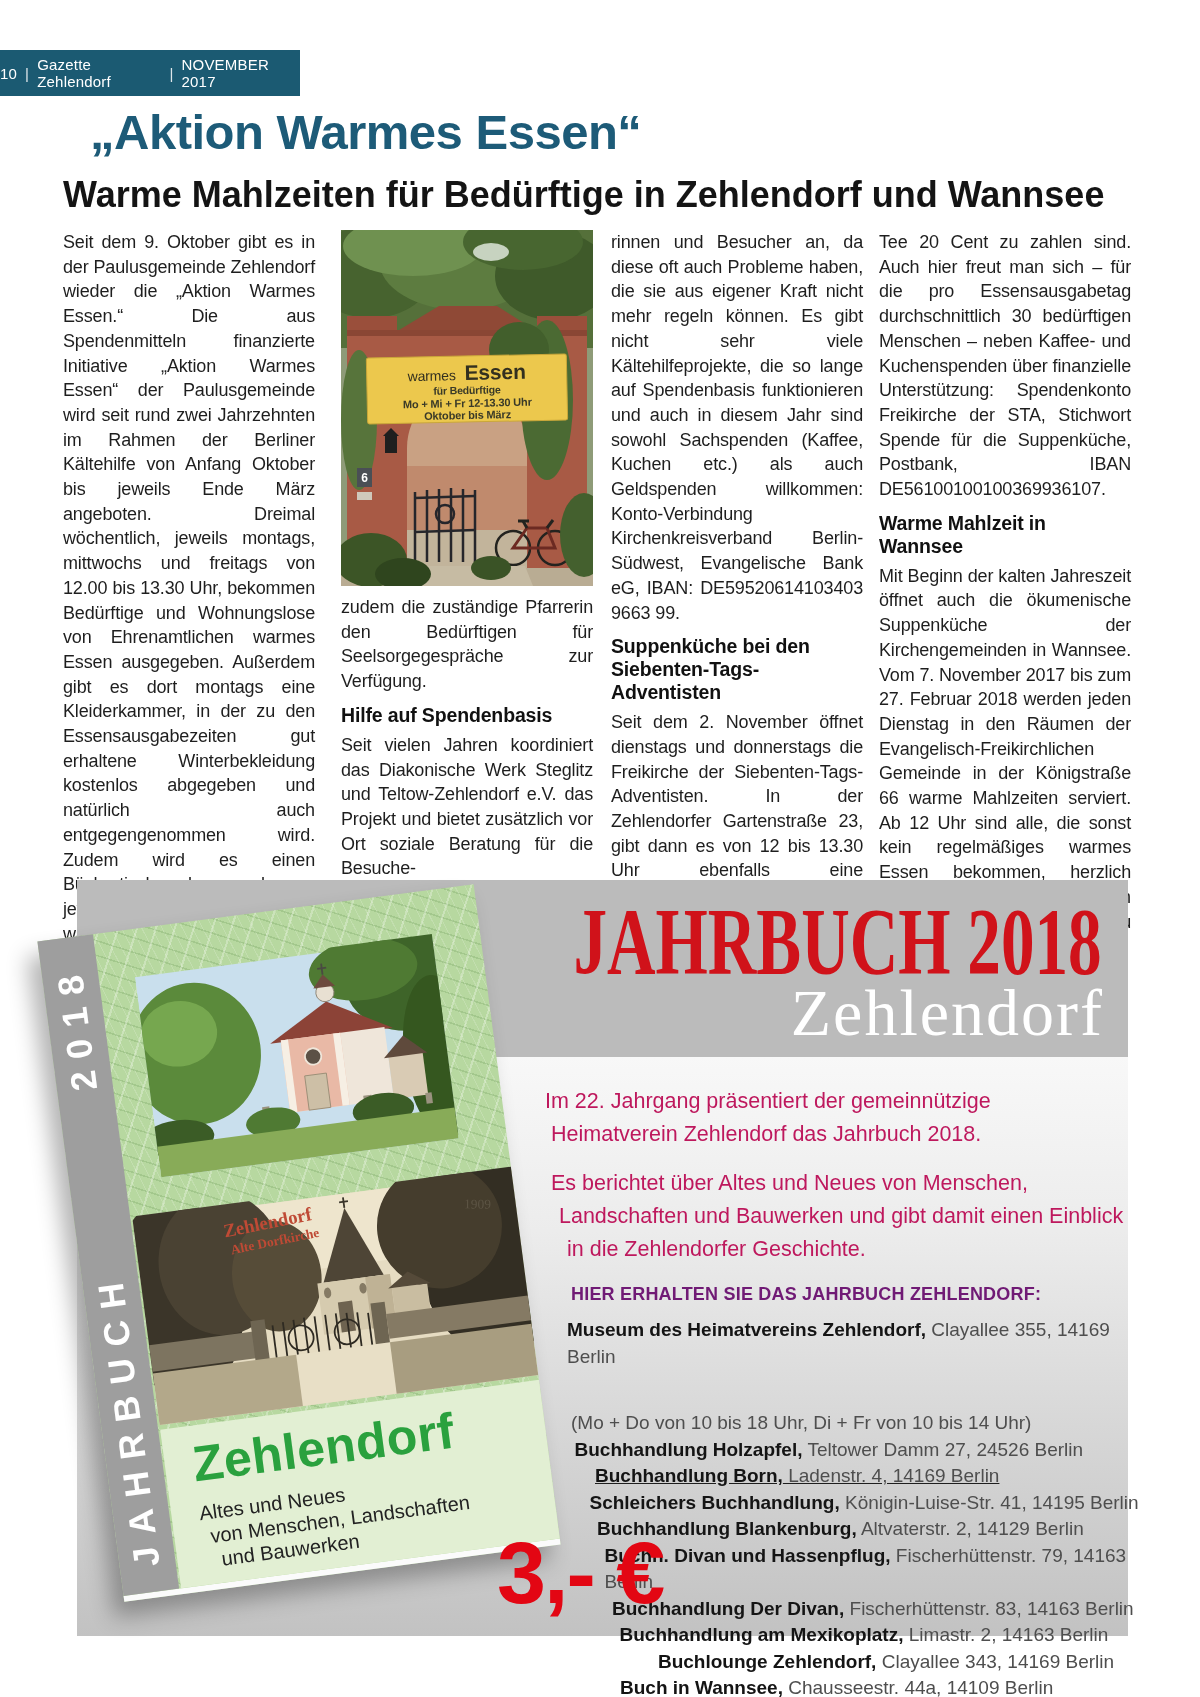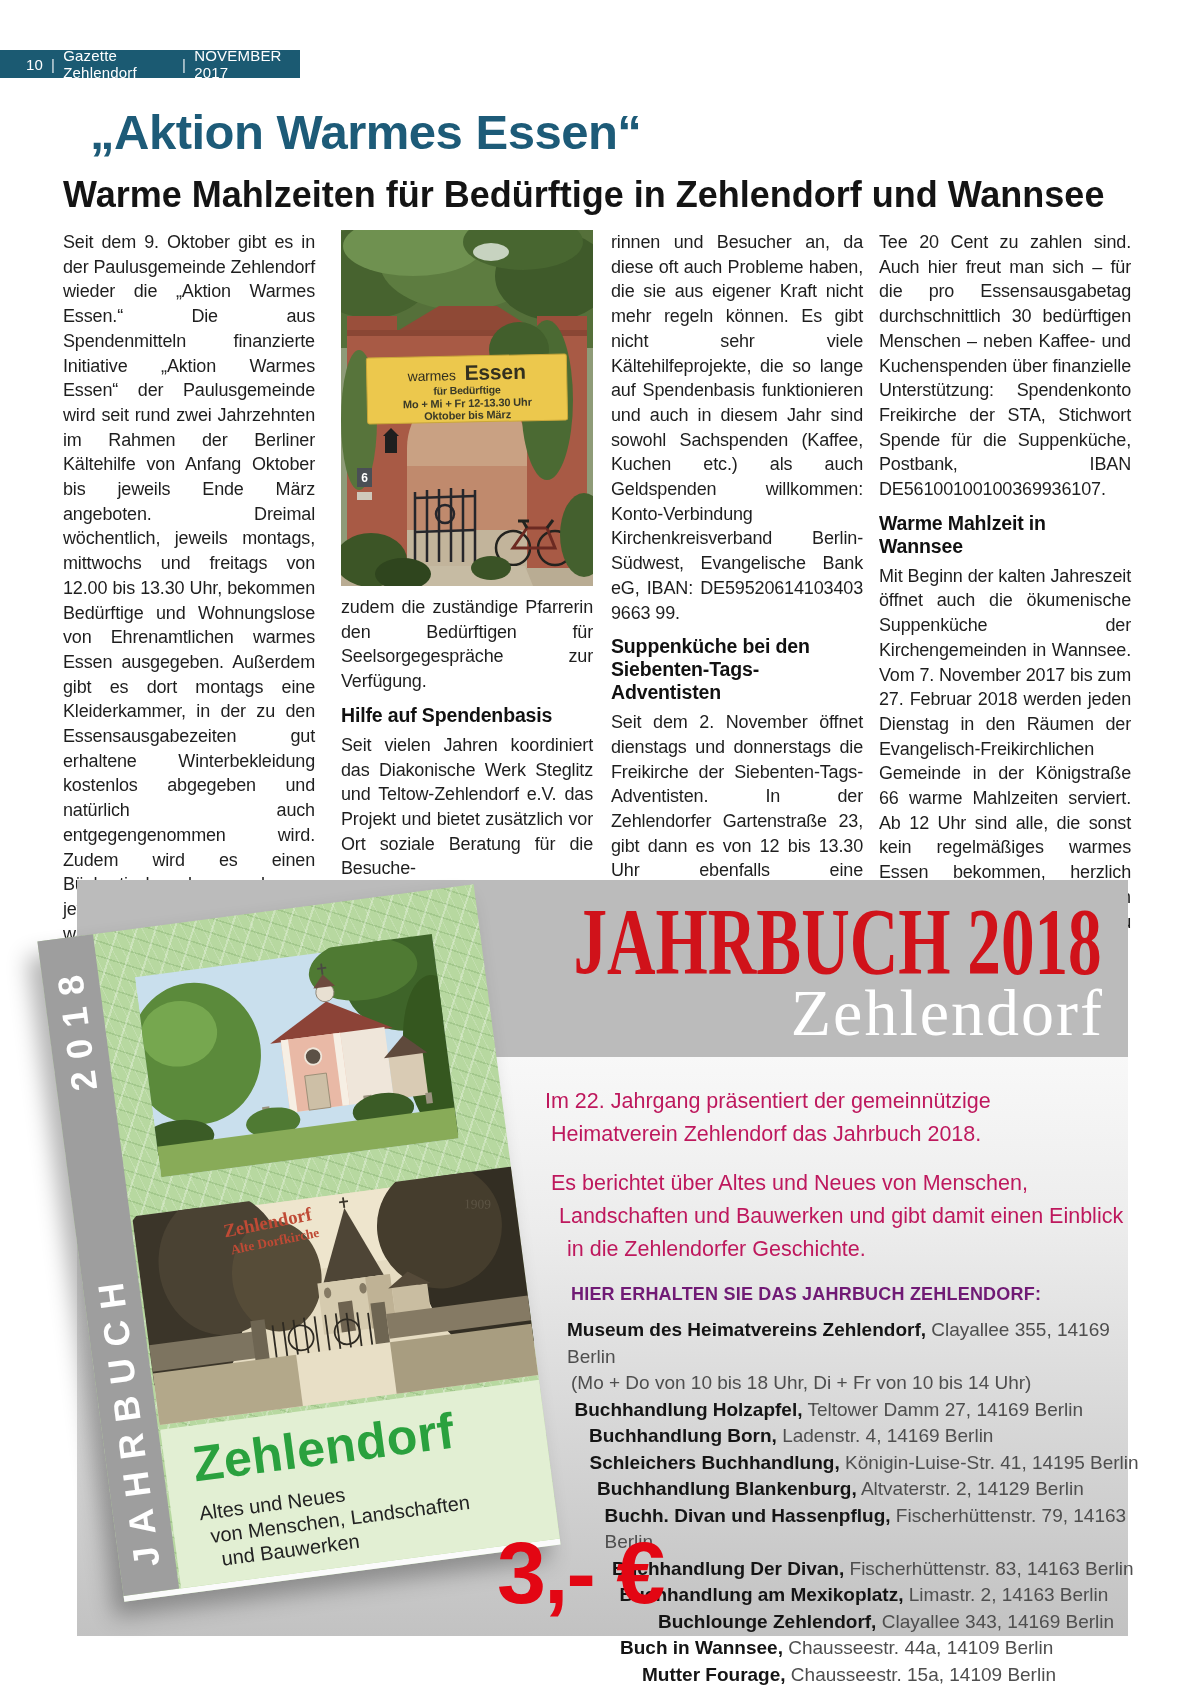--- a/index.html
+++ b/index.html
@@ -1,21 +1,21 @@
 <!DOCTYPE html>
 <html><head>
 <meta charset="utf-8">
 <style>
   html,body{margin:0;padding:0;background:#ffffff;}
   .page{position:relative;width:1200px;height:1697px;background:#fff;overflow:hidden;
         font-family:"Liberation Sans",sans-serif;color:#1e1e1e;}
 
   
-  .header-bar{position:absolute;left:0;top:50px;width:300px;height:28px;background:#1b5a72;
-              color:#fff;display:flex;align-items:center;padding-left:26px;box-sizing:border-box;
+  .header-bar{position:absolute;left:0;top:50px;width:300px;height:46px;background:#1b5a72;
+              color:#fff;display:flex;align-items:center;box-sizing:border-box;
               font-size:15px;font-weight:500;letter-spacing:.2px;}
   .header-bar .div{margin:0 8px;opacity:.85;font-weight:300;}
 
   
   .title{position:absolute;left:90px;top:104px;margin:0;font-size:49px;font-weight:bold;
          color:#1d5b78;letter-spacing:-.5px;}
   .subtitle{position:absolute;left:63px;top:174px;margin:0;font-size:36px;font-weight:bold;color:#141414;}
 
   
   .col{position:absolute;top:230px;width:252px;font-size:18px;line-height:24.7px;
@@ -38,21 +38,21 @@
                  font-weight:400;font-size:66px;line-height:1;color:#ffffff;letter-spacing:2px;}
 
   .ad-text{position:absolute;left:468px;top:205px;width:600px;z-index:2;}
   .intro{font-size:21.5px;line-height:33px;color:#be185d;}
   .intro .ln1{margin-left:6px;} .intro .ln2{margin-left:14px;} .intro .ln3{margin-left:22px;}
   .intro1{margin-bottom:16px;} .intro2{margin-bottom:18px;}
   .where{margin:0 0 12px 26px;font-size:18px;font-weight:bold;color:#701a75;letter-spacing:.2px;}
   .store-list{margin-left:22px;font-size:19px;line-height:26.5px;}
   .store-name{font-weight:bold;color:#141414;}
   .store-address{color:#4e4e4e;}
-  .store-note{color:#4e4e4e;}
+  .store-note{color:#4e4e4e;margin-top:40px;}
 
   
   .cover{position:absolute;left:2px;top:30px;width:440px;height:660px;z-index:3;
          transform:rotate(-7.5deg);
          background-color:#b7d8a0;
          background-image:
            repeating-linear-gradient(115deg, rgba(255,255,255,.28) 0 2px, transparent 2px 18px),
            repeating-linear-gradient(25deg, rgba(90,140,70,.22) 0 1.5px, transparent 1.5px 14px),
            repeating-linear-gradient(70deg, rgba(255,255,255,.16) 0 1px, transparent 1px 9px);
          border-bottom:6px solid #fbfbfb;
@@ -207,22 +207,22 @@
       </div>
       <div class="intro intro2">
         <div class="ln1">Es berichtet über Altes und Neues von Menschen,</div>
         <div class="ln2">Landschaften und Bauwerken und gibt damit einen Einblick</div>
         <div class="ln3">in die Zehlendorfer Geschichte.</div>
       </div>
       <div class="where">HIER ERHALTEN SIE DAS JAHRBUCH ZEHLENDORF:</div>
       <div class="store-list">
           <div class="store-row" style="margin-left: 0px;"><span class="store-name">Museum des Heimatvereins Zehlendorf,</span><span class="store-address"> Clayallee 355, 14169 Berlin</span></div>
           <div class="store-note" style="margin-left: 4px;">(Mo + Do von 10 bis 18 Uhr, Di + Fr von 10 bis 14 Uhr)</div>
-          <div class="store-row" style="margin-left: 7.5px;"><span class="store-name">Buchhandlung Holzapfel,</span><span class="store-address"> Teltower Damm 27, 14169 Berlin</span></div>
-          <div class="store-row" style="margin-left: 22px;"><span class="store-name">Buchhandlung Born,</span><span class="store-address"> Ladenstr. 4, 14169 Berlin</span></div>
+          <div class="store-row" style="margin-left: 7.5px;"><span class="store-name">Buchhandlung Holzapfel,</span><span class="store-address"> Teltower Damm 27, 24526 Berlin</span></div>
+          <div class="store-row" style="margin-left: 28px; text-decoration: underline;"><span class="store-name">Buchhandlung Born,</span><span class="store-address"> Ladenstr. 4, 14169 Berlin</span></div>
           <div class="store-row" style="margin-left: 22.5px;"><span class="store-name">Schleichers Buchhandlung,</span><span class="store-address"> Königin-Luise-Str. 41, 14195 Berlin</span></div>
           <div class="store-row" style="margin-left: 30px;"><span class="store-name">Buchhandlung Blankenburg,</span><span class="store-address"> Altvaterstr. 2, 14129 Berlin</span></div>
           <div class="store-row" style="margin-left: 37.5px;"><span class="store-name">Buchh. Divan und Hassenpflug,</span><span class="store-address"> Fischerhüttenstr. 79, 14163 Berlin</span></div>
           <div class="store-row" style="margin-left: 45px;"><span class="store-name">Buchhandlung Der Divan,</span><span class="store-address"> Fischerhüttenstr. 83, 14163 Berlin</span></div>
           <div class="store-row" style="margin-left: 52.5px;"><span class="store-name">Buchhandlung am Mexikoplatz,</span><span class="store-address"> Limastr. 2, 14163 Berlin</span></div>
           <div class="store-row" style="margin-left: 60px; text-align: center;"><span class="store-name">Buchlounge Zehlendorf,</span><span class="store-address"> Clayallee 343, 14169 Berlin</span></div>
           <div class="store-row" style="margin-left: 53px;"><span class="store-name">Buch in Wannsee,</span><span class="store-address"> Chausseestr. 44a, 14109 Berlin</span></div>
           <div class="store-row" style="margin-left: 75px;"><span class="store-name">Mutter Fourage,</span><span class="store-address"> Chausseestr. 15a, 14109 Berlin</span></div>
         </div>
     </div>

